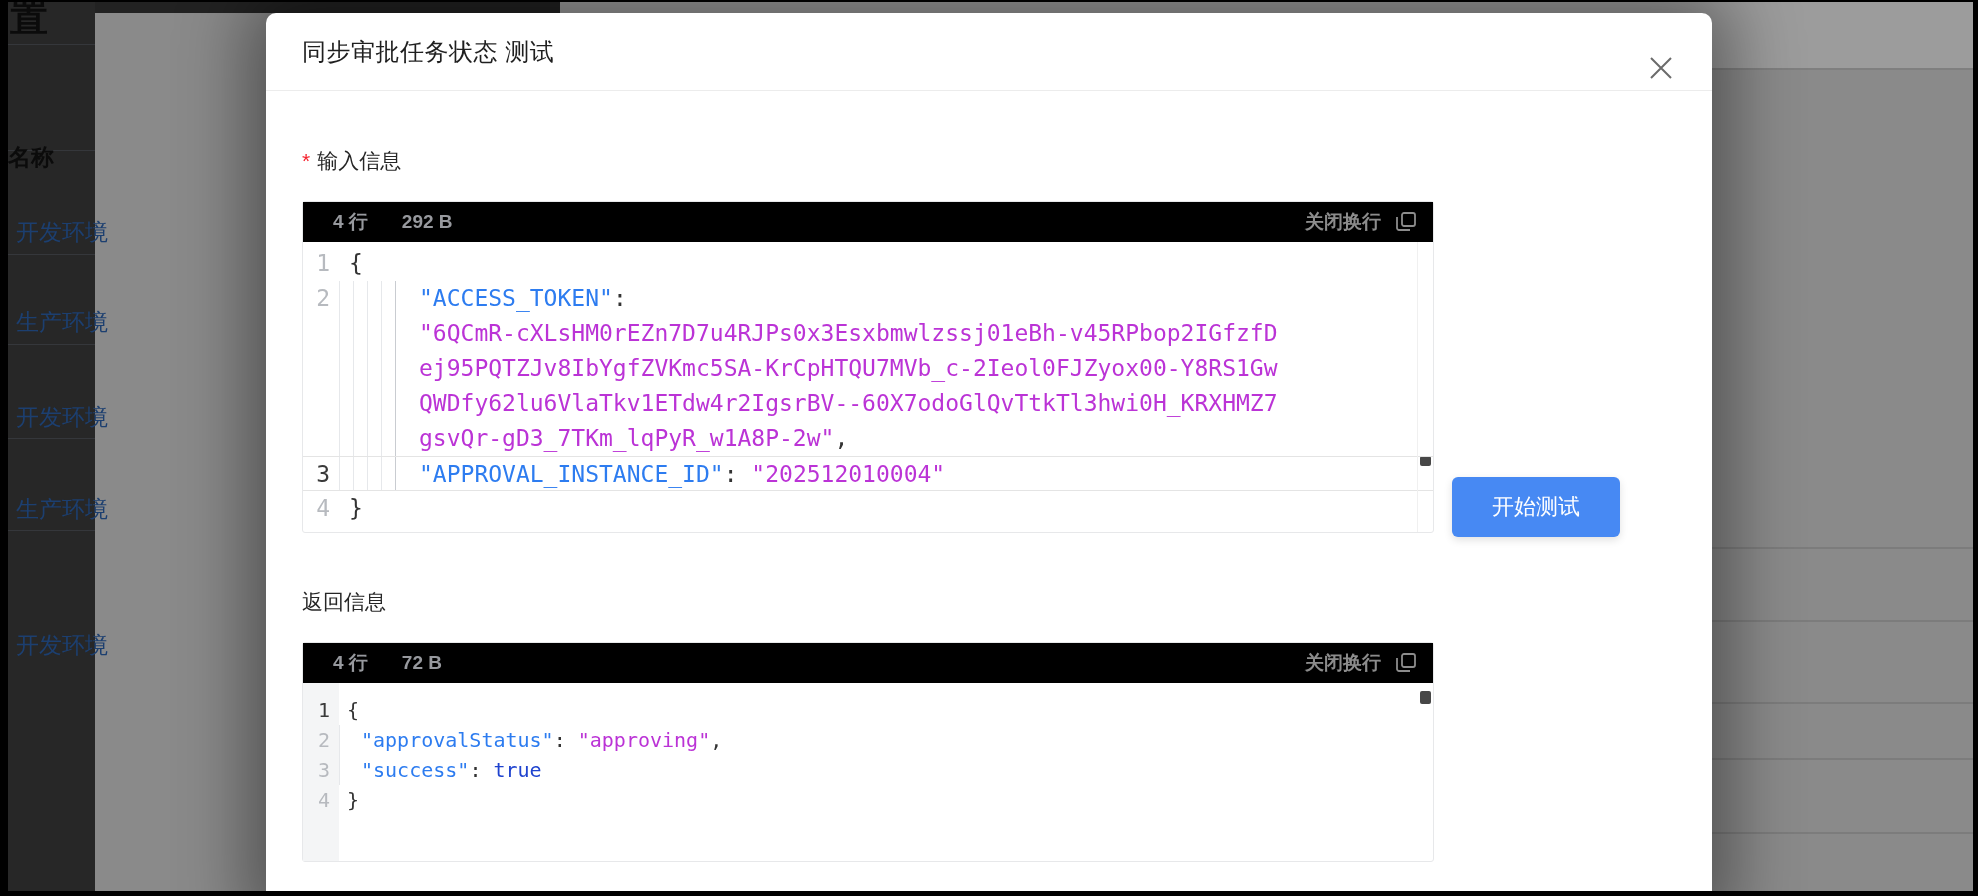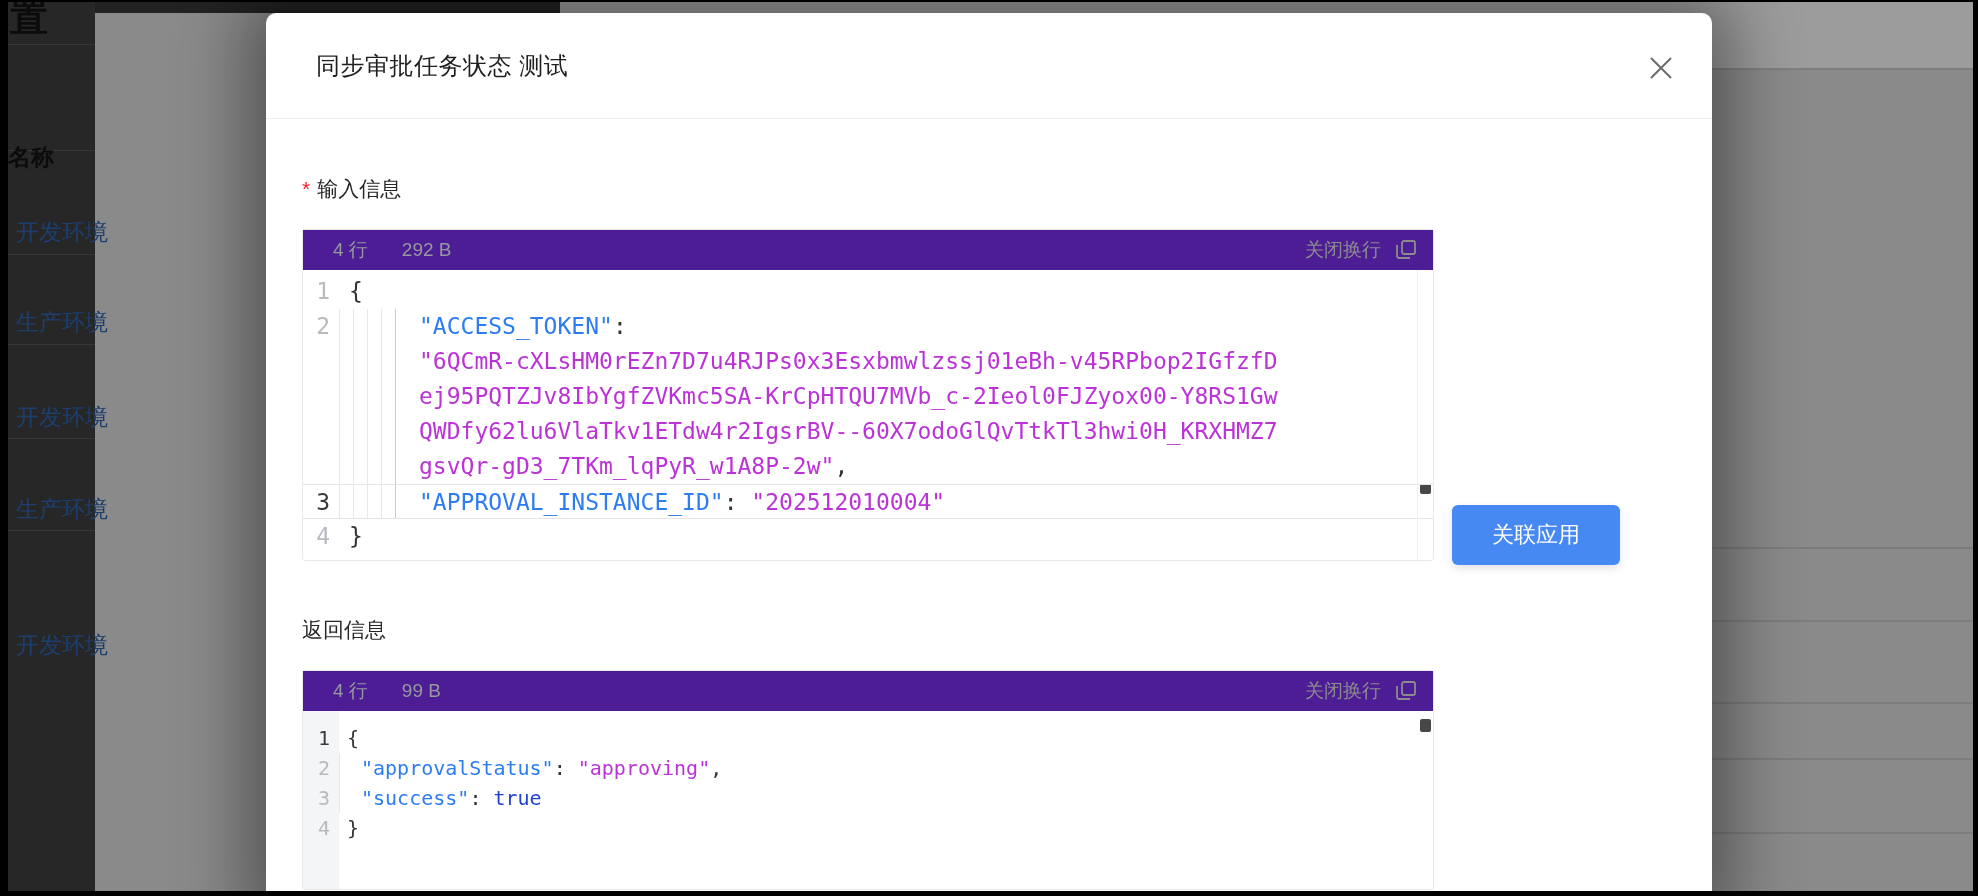--- a/index.html
+++ b/index.html
@@ -22,33 +22,33 @@
   .right-line { position:absolute; left:1696px; right:0; height:2px; background:#7c7c7c; z-index:1; }
 
   .assoc-box { position:absolute; left:135px; top:46px; width:140px; height:58px; background:#959595; z-index:1;
                font-size:23px; color:#262626; line-height:58px; padding-left:16px; white-space:nowrap; overflow:hidden; }
   .add-box { position:absolute; left:135px; top:348px; width:140px; height:52px; border:2px dashed #a2a2a2; z-index:1;
              font-size:23px; color:#242424; line-height:48px; padding-left:14px; white-space:nowrap; overflow:hidden; }
 
   
   .modal { position:absolute; left:258px; top:11px; width:1446px; height:900px; background:#fff;
            border-radius:10px 10px 0 0; box-shadow:0 0 70px 18px rgba(0,0,0,.42); z-index:5; }
-  .modal-header { height:106px; display:flex; align-items:center; padding-left:50px; border-bottom:1px solid #ececec; position:relative; }
+  .modal-header { height:78px; display:flex; align-items:center; padding-left:36px; border-bottom:1px solid #ececec; position:relative; }
   .modal-title { font-size:24px; font-weight:500; color:#1f1f1f; letter-spacing:.5px; }
   .close-btn { position:absolute; top:40px; right:36px; width:30px; height:30px; cursor:pointer; display:flex; align-items:center; justify-content:center; }
   .modal-body { padding:0 36px; }
 
   .section-label { margin-top:56px; font-size:21px; color:#262626; display:flex; align-items:center; }
   .req { color:#f5222d; margin-right:7px; font-size:21px; }
   .section-label.second { margin-top:55px; }
 
   
   .editor-row { display:flex; align-items:flex-end; margin-top:26px; }
   .editor { width:1132px; border:1px solid #e7e8ea; border-radius:3px; background:#fff; }
-  .ed-head { height:40px; background:#4c1d95; display:flex; align-items:center; padding:0 14px 0 30px; }
+  .ed-head { height:40px; background:#000000; display:flex; align-items:center; padding:0 14px 0 30px;font-weight:bold; }
   .ed-meta { font-size:19px; color:#97999e; }
   .ed-meta + .ed-meta { margin-left:34px; }
   .ed-spacer { flex:1; }
   .wrap-toggle { font-size:19px; color:#8c8c8c; cursor:pointer; margin-right:12px; }
   .copy-btn { width:26px; height:26px; cursor:pointer; display:flex; align-items:center; justify-content:center; }
 
   .code-area { position:relative; overflow:hidden; }
   .editor1 .code-area { height:290px; padding-top:4px; }
   .editor2 .code-area { height:178px; padding-top:12px; }
   .editor2 .code-area::before { content:""; position:absolute; left:0; top:0; bottom:0; width:36px; background:#f4f5f6; }
@@ -202,32 +202,32 @@
                   <span class="guide"></span>
                   <span class="guide last"></span>
                   <span class="code-text"><span class="seg-key">"APPROVAL_INSTANCE_ID"</span><span class="seg-punctuation">: </span><span class="seg-string">"202512010004"</span></span>
                 </div>
                 <div class="code-row">
                   <span class="gutter">4</span>
                   <span class="code-text"><span class="seg-punctuation">}</span></span>
                 </div>
               </div>
         </div>
-        <button class="primary-btn">关联应用</button>
+        <button class="primary-btn">开始测试</button>
       </div>
 
       <div class="section-label second">
         <span>返回信息</span>
       </div>
 
       <div class="editor-row">
         <div class="editor editor2">
           <div class="ed-head">
             <span class="ed-meta">4 行</span>
-            <span class="ed-meta">99 B</span>
+            <span class="ed-meta">72 B</span>
             <span class="ed-spacer"></span>
             <span class="wrap-toggle">关闭换行</span>
             <span class="copy-btn">
               <svg width="24" height="24" viewBox="0 0 24 24" fill="none" stroke="#8c8c8c" stroke-width="1.8">
                 <rect x="8" y="3" width="13" height="13" rx="2"></rect>
                 <path d="M16 20 H5 a2 2 0 0 1 -2 -2 V7"></path>
               </svg>
             </span>
           </div>
           <div class="code-area">

